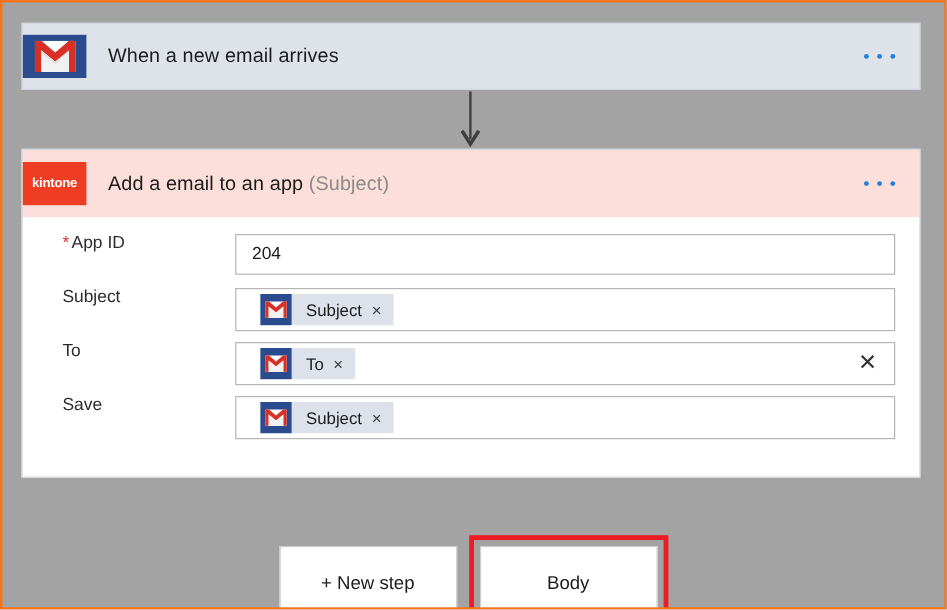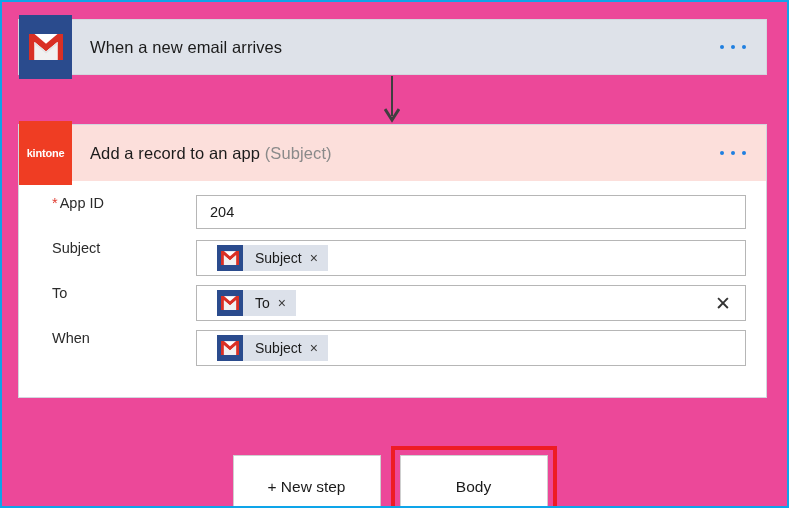--- a/index.html
+++ b/index.html
@@ -9,41 +9,41 @@
   }
   body {
     font-family: "Liberation Sans", sans-serif;
     -webkit-font-smoothing: antialiased;
   }
   .screen {
     position: relative;
     width: 789px;
     height: 508px;
     box-sizing: border-box;
-    border: 2px solid #0ea5e9;
-    background: #ec4899;
+    border: 2px solid #f97316;
+    background: #a3a3a3;
     overflow: hidden;
   }
 
   
   .trigger-card {
     position: absolute;
     left: 16px;
     top: 17px;
     width: 749px;
     height: 56px;
     background: #dee2e9;
     border: 1px solid #d2d6de;
     box-sizing: border-box;
     display: flex;
     align-items: center;
   }
   .logo-tile {
     width: 53px;
-    height: 64px;
+    height: 36px;
     flex: 0 0 53px;
     display: flex;
     align-items: center;
     justify-content: center;
   }
   .logo-gmail { background: #2a4b8d; }
   .gmail-glyph { display: block; }
   .card-title {
     margin-left: 18px;
     font-size: 16.5px;
@@ -245,21 +245,21 @@
       <polyline points="1,33 8,44 15,33" fill="none" stroke="#3f3f3f" stroke-width="3"></polyline>
     </svg>
   </div>
 
   <div class="action-card">
     <div class="action-header">
       <div class="logo-tile logo-kintone">
         <span>kintone</span>
       </div>
       <div class="card-title">
-        <span>Add a record to an app</span>
+        <span>Add a email to an app</span>
         <span class="muted">(Subject)</span>
       </div>
       <div class="ellipsis-menu">
         <i></i>
         <i></i>
         <i></i>
       </div>
     </div>
 
     <div class="action-body">
@@ -307,21 +307,21 @@
             </span>
             <span class="chip-label">To</span>
             <span class="chip-close">×</span>
           </span>
           <span class="field-clear">✕</span>
         </div>
       </div>
 
       <div class="field-row">
         <div class="field-label">
-          <span>When</span>
+          <span>Save</span>
         </div>
         <div class="field-input tall">
           <span class="chip">
             <span class="chip-icon">
               <svg width="18" height="14" viewBox="0 0 34 26">
                 <rect x="0" y="0" width="34" height="26" fill="#ffffff"></rect>
                 <path d="M0 0 L0 26 L5.5 26 L5.5 8 L17 17.5 L28.5 8 L28.5 26 L34 26 L34 0 L28.5 0 L17 9.8 L5.5 0 Z" fill="#d93025"></path>
                 <path d="M5.5 8 L17 17.5 L28.5 8 L28.5 26 L5.5 26 Z" fill="#f1f1f1"></path>
               </svg>
             </span>

